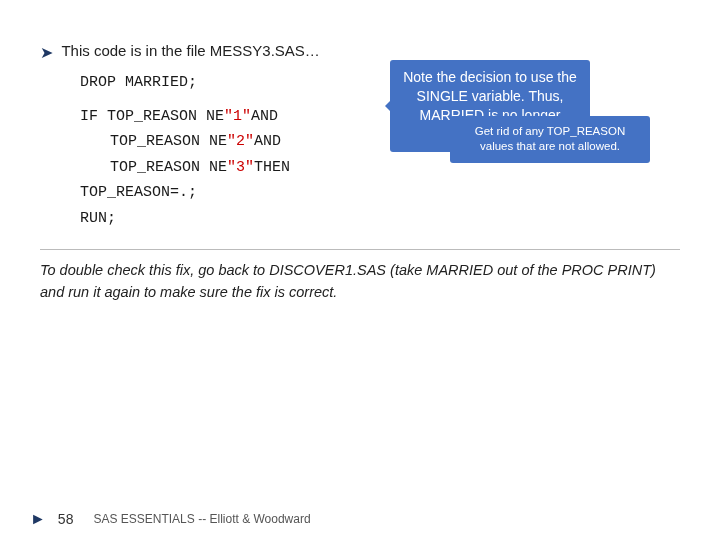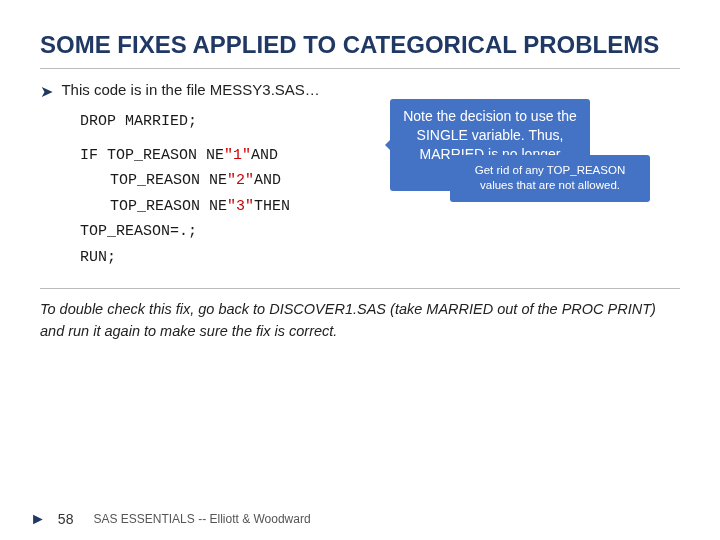--- a/index.html
+++ b/index.html
@@ -163,21 +163,20 @@
       color: #555;
       text-align: left;
       flex: 1;
     }
   </style>
 </head>
 <body>
 
 <div class="slide">
 
-  <div class="title">SOME FIXES APPLIED TO CATEGORICAL PROBLEMS</div>
 
   <div class="bullet-section">
     <div class="bullet-line">
       <span class="bullet-arrow">➤</span>
       <span>
         <span>This code is in the file </span><span class="bold">MESSY3.SAS…</span>
       </span>
     </div>
 
     <div class="code-block" style="position:relative;">

